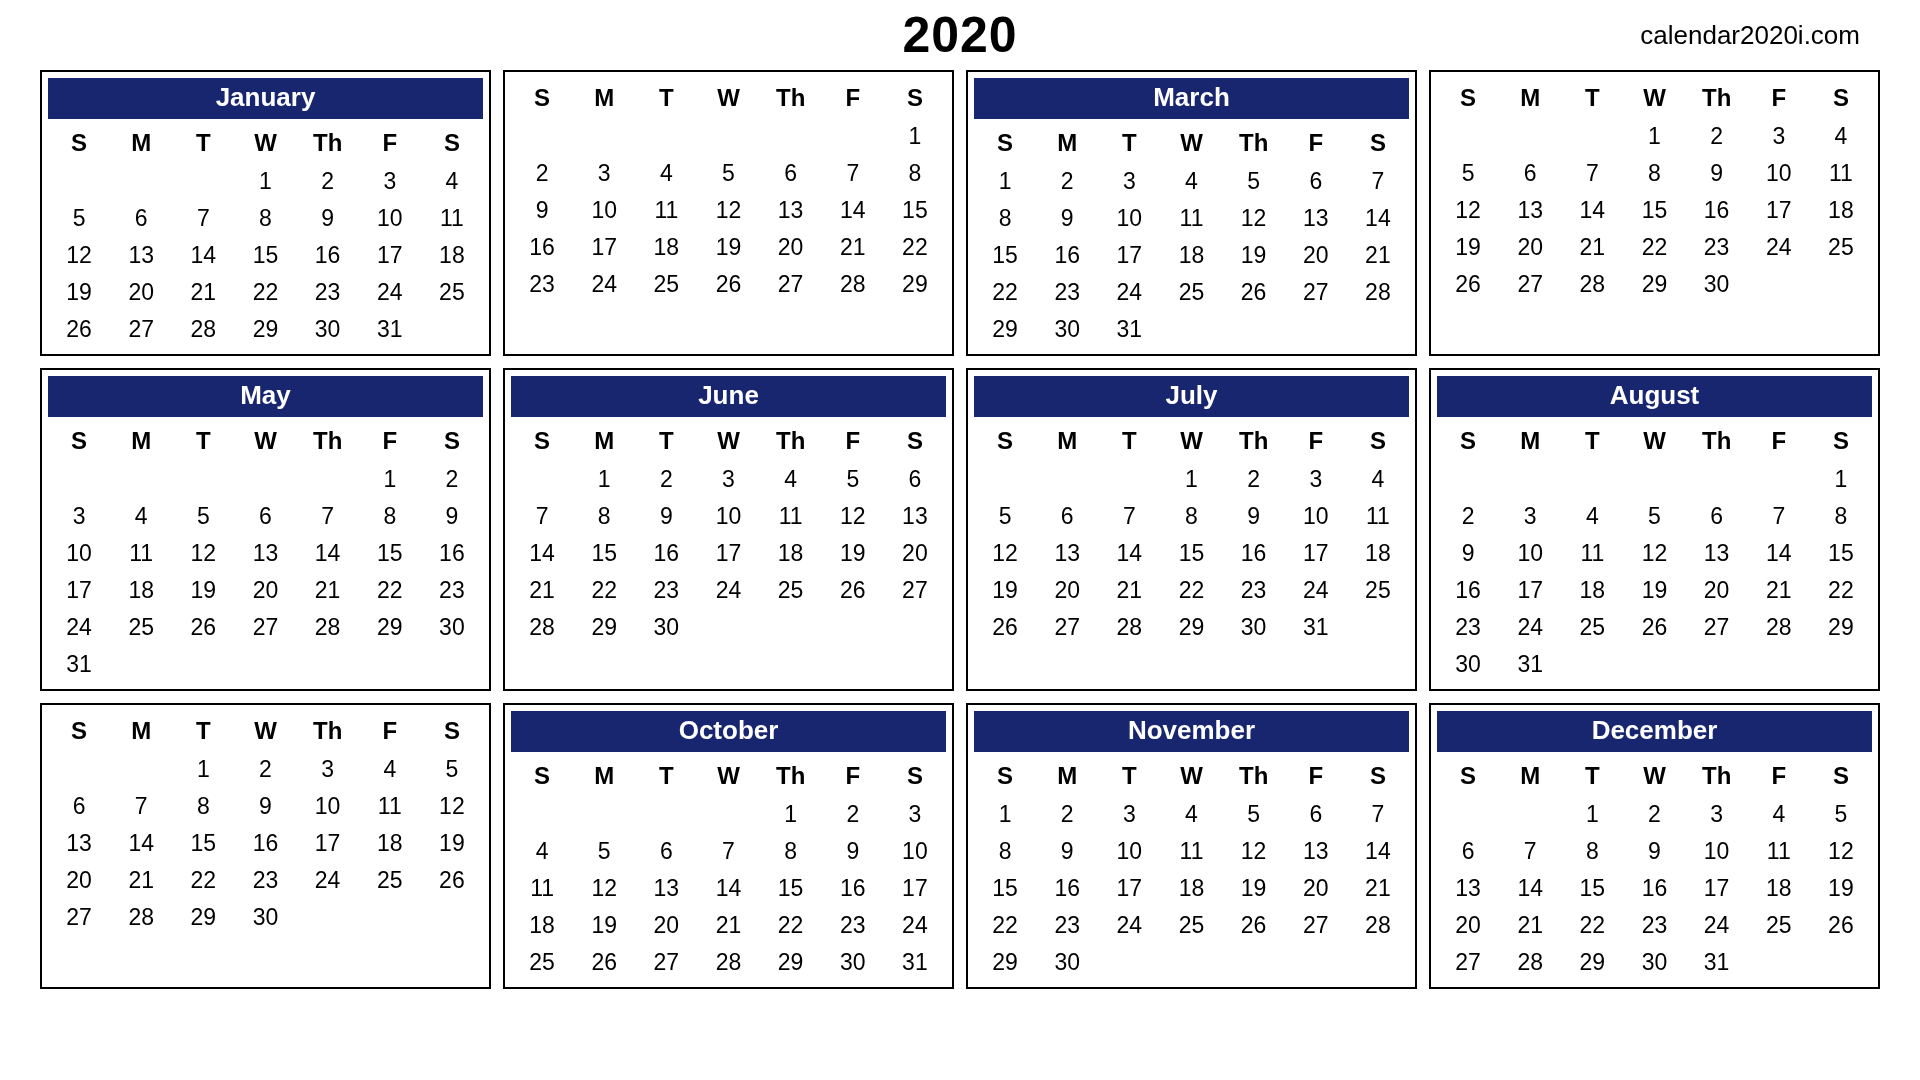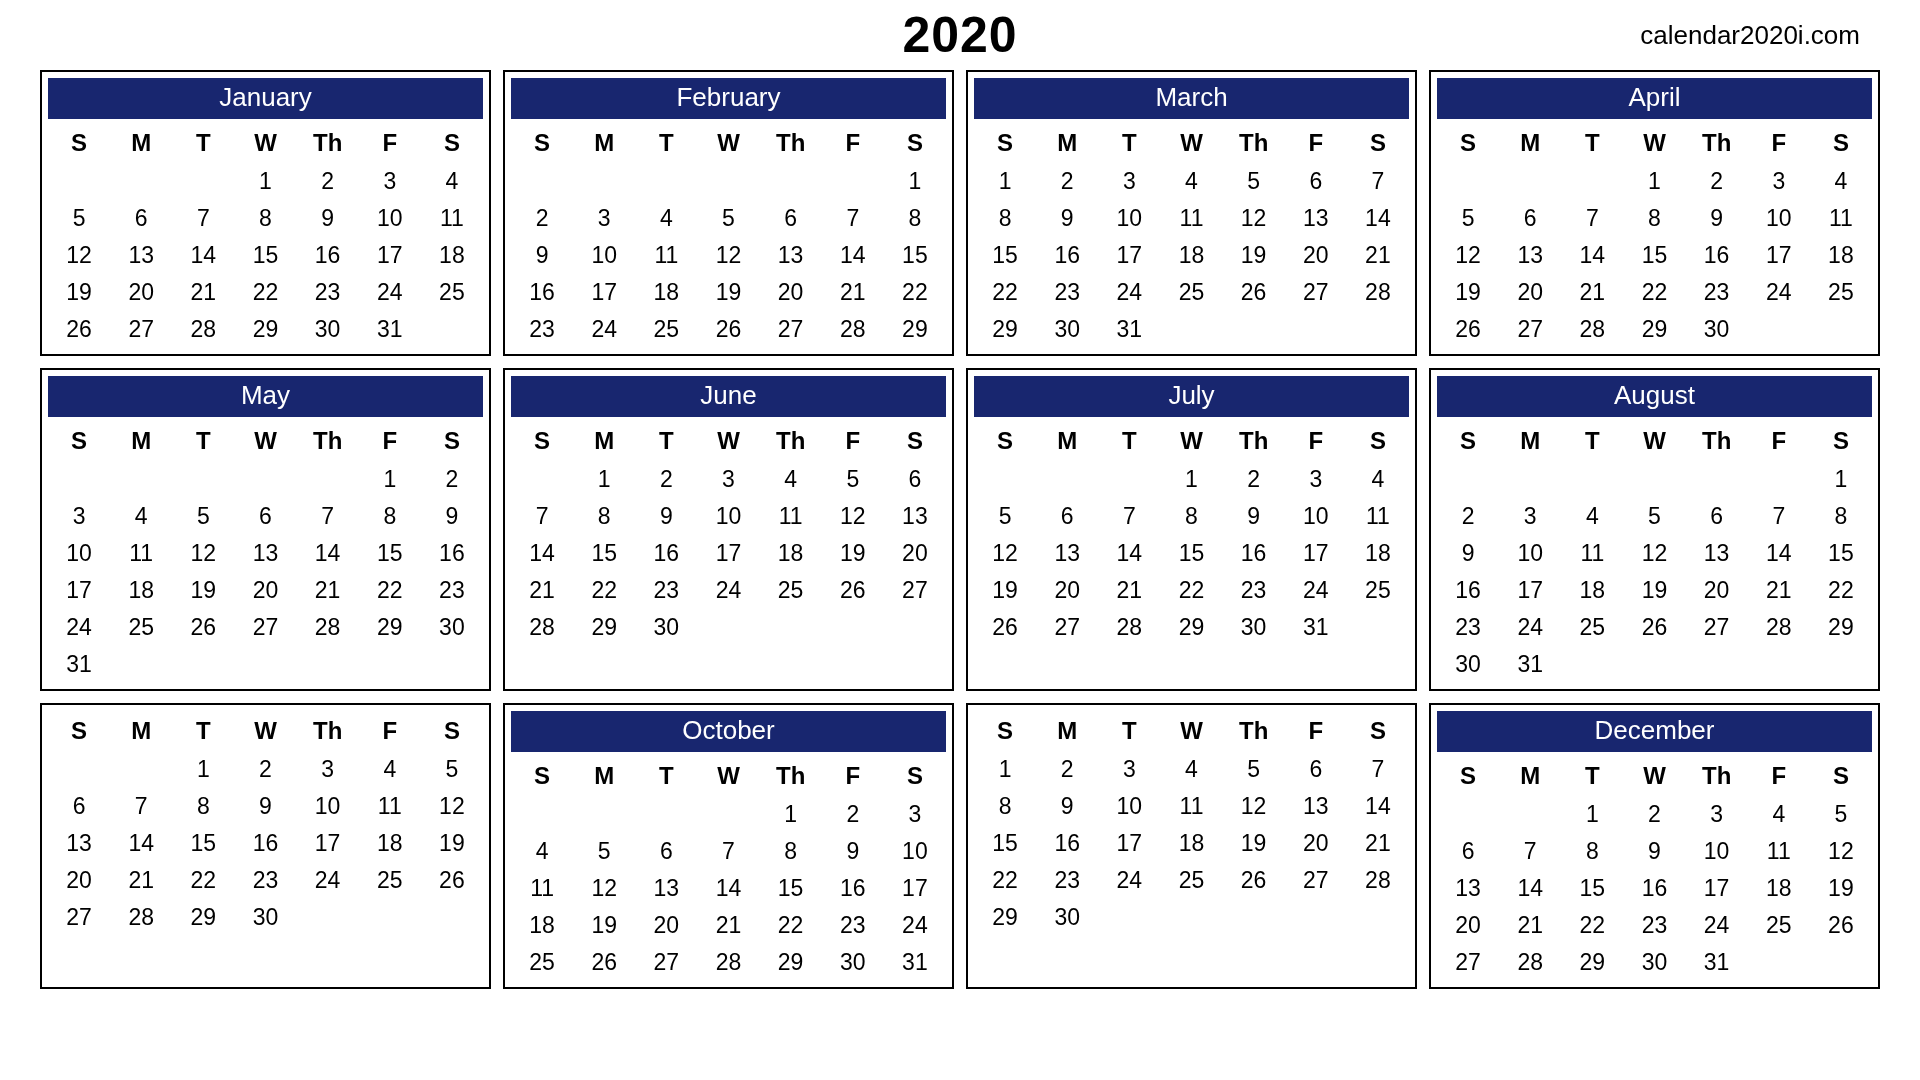--- a/index.html
+++ b/index.html
@@ -47,21 +47,21 @@
   .month {
     border: 2px solid #000;
     padding: 6px;
     display: flex;
     flex-direction: column;
   }
   .month-name {
     background: #18266f;
     color: #fff;
     text-align: center;
-    font-weight: 400;
+    font-weight: 700;
     font-size: 26px;
     padding: 4px 0 6px 0;
     margin-bottom: 4px;
   }
   .dow, .week {
     display: grid;
     grid-template-columns: repeat(7, 1fr);
   }
   .dow div {
     text-align: center;
@@ -135,21 +135,20 @@
           <div>26</div>
           <div>27</div>
           <div>28</div>
           <div>29</div>
           <div>30</div>
           <div>31</div>
           <div></div>
         </div>
       </div>
       <div class="month">
-        <div class="month-name">February</div>
         <div class="dow">
           <div>S</div>
           <div>M</div>
           <div>T</div>
           <div>W</div>
           <div>Th</div>
           <div>F</div>
           <div>S</div>
         </div>
         <div class="week">
@@ -249,21 +248,20 @@
           <div>29</div>
           <div>30</div>
           <div>31</div>
           <div></div>
           <div></div>
           <div></div>
           <div></div>
         </div>
       </div>
       <div class="month">
-        <div class="month-name">April</div>
         <div class="dow">
           <div>S</div>
           <div>M</div>
           <div>T</div>
           <div>W</div>
           <div>Th</div>
           <div>F</div>
           <div>S</div>
         </div>
         <div class="week">
@@ -665,20 +663,21 @@
           <div>25</div>
           <div>26</div>
           <div>27</div>
           <div>28</div>
           <div>29</div>
           <div>30</div>
           <div>31</div>
         </div>
       </div>
       <div class="month">
+        <div class="month-name">November</div>
         <div class="dow">
           <div>S</div>
           <div>M</div>
           <div>T</div>
           <div>W</div>
           <div>Th</div>
           <div>F</div>
           <div>S</div>
         </div>
         <div class="week">

